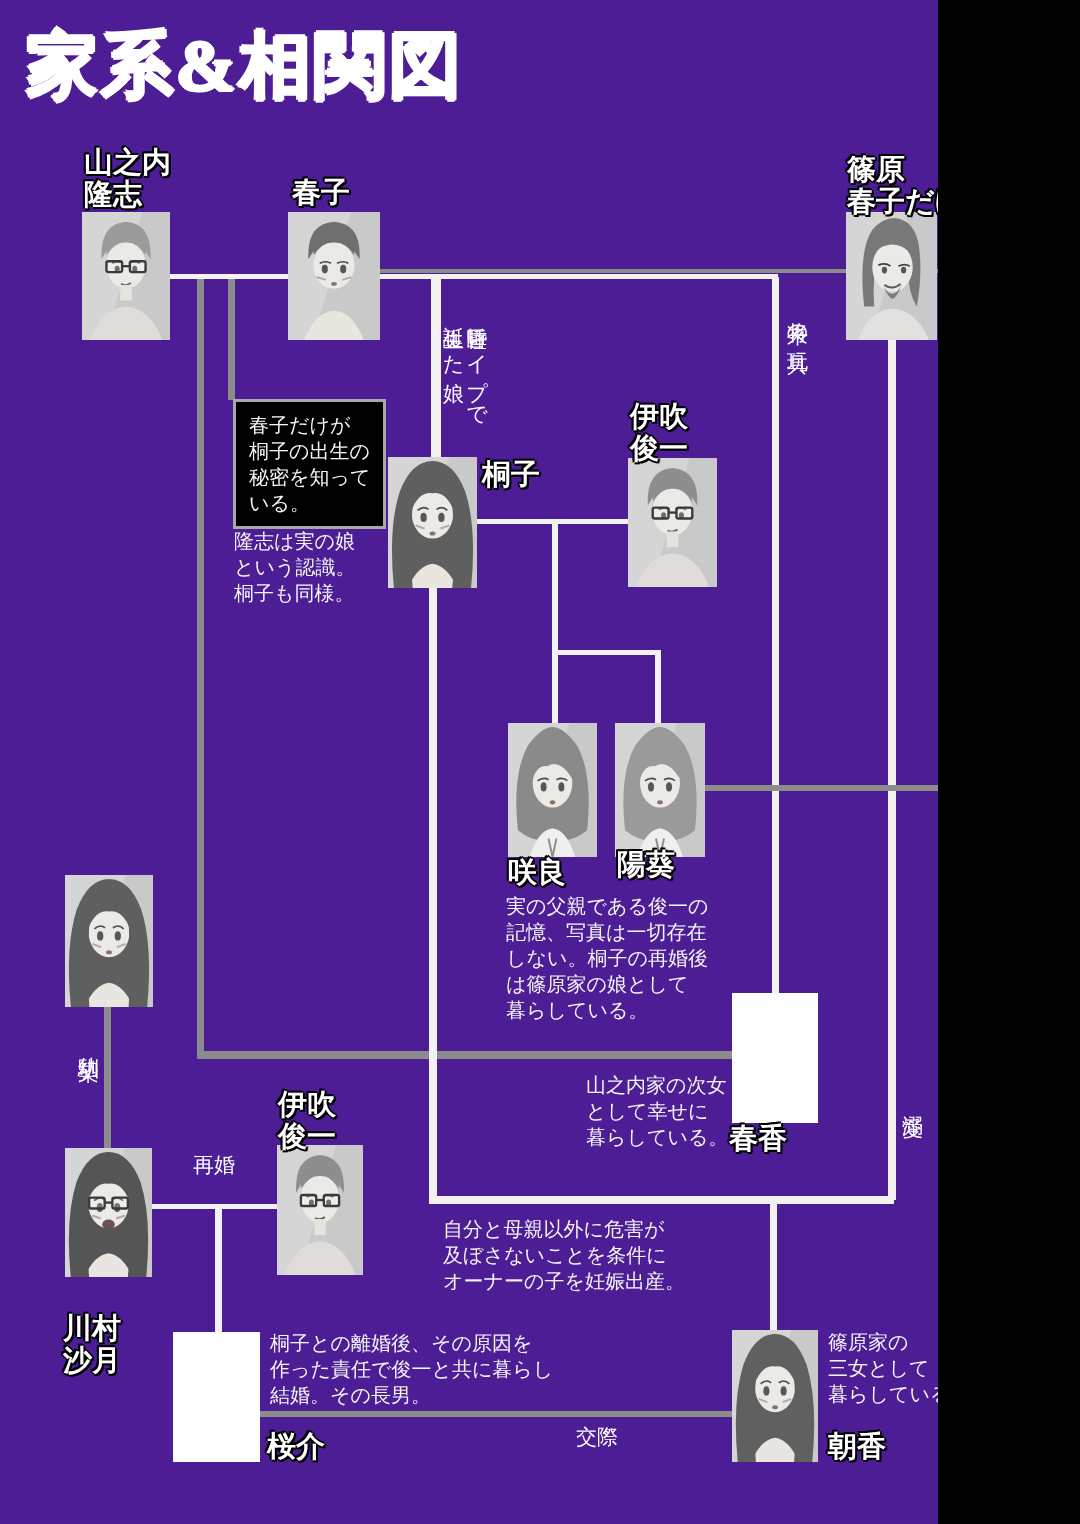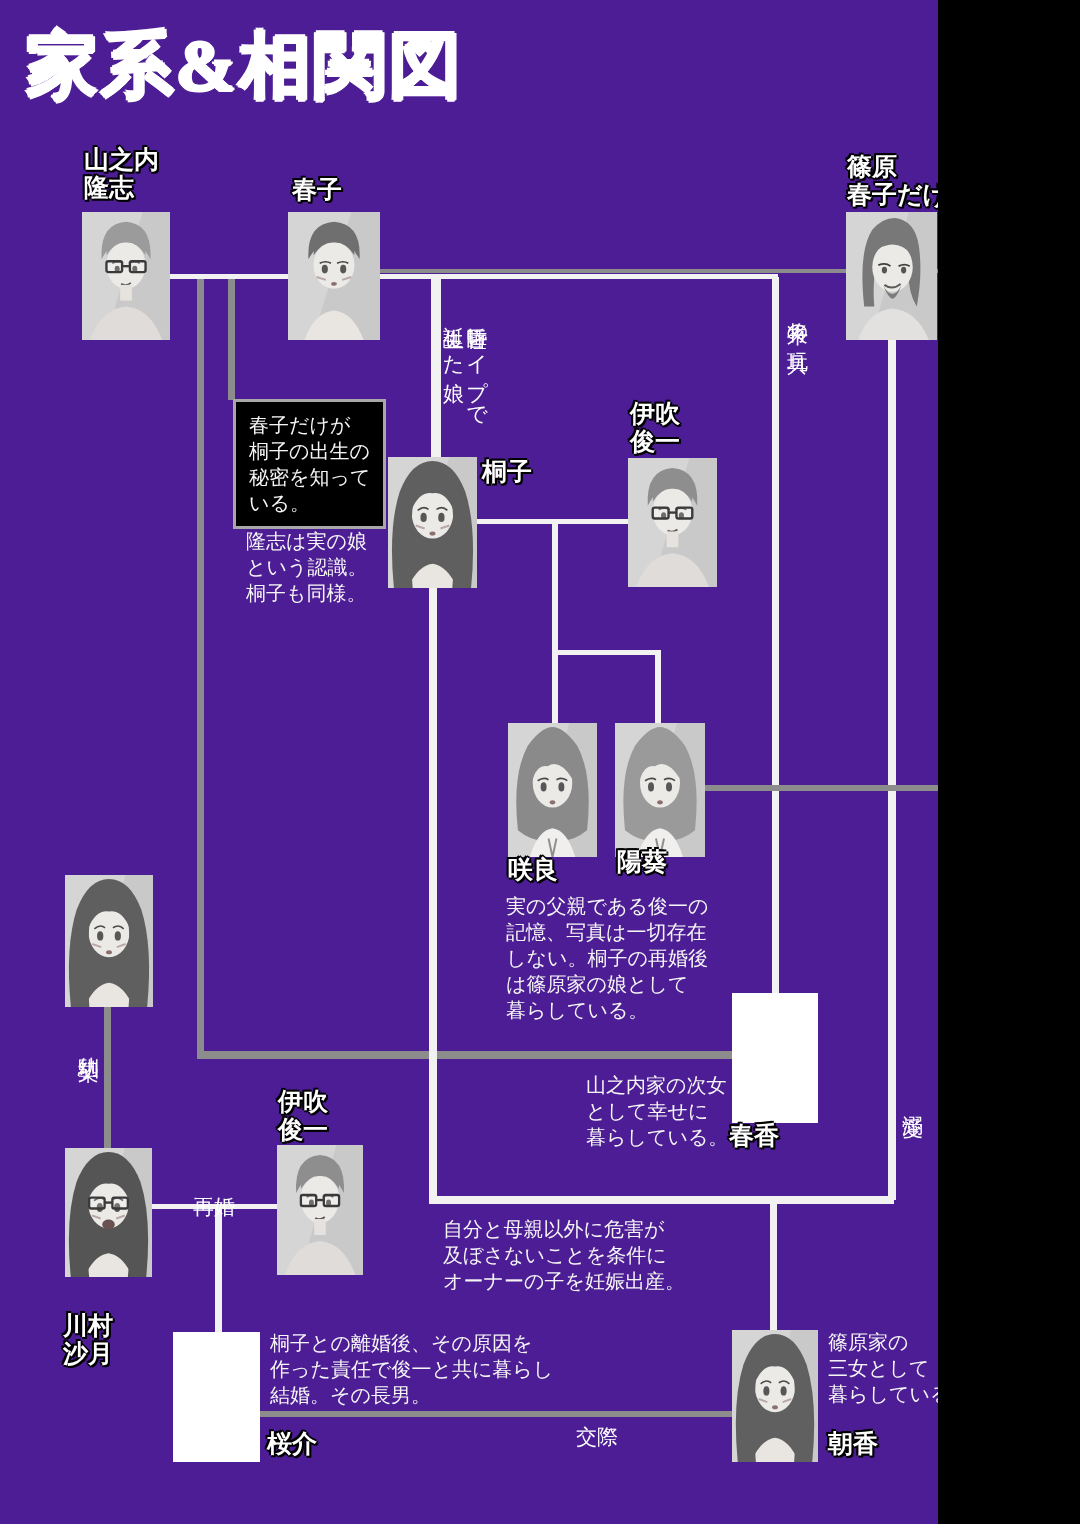--- a/index.html
+++ b/index.html
@@ -10,21 +10,21 @@
   #title{
     position:absolute;left:26px;top:18px;font-size:72px;font-weight:900;
     letter-spacing:3px;color:#fff;
     text-shadow:2px 0 0 #fff,-2px 0 0 #fff,0 2px 0 #fff,0 -2px 0 #fff,1px 1px 0 #fff;
   }
   .line{position:absolute;}
   .portrait{position:absolute;overflow:hidden;background:#c9c9c9;}
   .portrait svg{display:block;}
   .white-box{position:absolute;background:#ffffff;}
   .name-label{
-    position:absolute;font-weight:bold;font-size:25px;line-height:1.12;
+    position:absolute;font-weight:bold;font-size:29px;line-height:1.12;
     white-space:pre;color:#fff;
     text-shadow:2px 0 0 #000,-2px 0 0 #000,0 2px 0 #000,0 -2px 0 #000,2px 2px 0 #000,-2px -2px 0 #000;
   }
   .note{
     position:absolute;font-size:20px;line-height:1.3;white-space:pre;color:#f5f5f5;
   }
   .note.bordered{border:3px solid #a8a8a8;background:#000;padding:10px 13px;}
   .edge-label{position:absolute;font-size:21px;color:#fff;white-space:pre;line-height:1.3;}
   .edge-label.vertical{writing-mode:vertical-rl;text-orientation:upright;line-height:1.12;letter-spacing:2px;}
 </style>
@@ -279,21 +279,21 @@
       <div class="white-box" style="left: 732px; top: 993px; width: 86px; height: 130px; background: rgb(255, 255, 255);"></div>
       <div class="name-label" style="left: 729px; top: 1122px;">春香</div>
       <div class="white-box" style="left: 173px; top: 1332px; width: 87px; height: 130px; background: rgb(255, 255, 255);"></div>
       <div class="name-label" style="left: 267px; top: 1430px;">桜介</div>
     </div>
   <div id="notes-layer">
       <div class="note bordered" style="left: 233px; top: 399px;">春子だけが
 桐子の出生の
 秘密を知って
 いる。</div>
-      <div class="note" style="left: 246px; top: 528px;">隆志は実の娘
+      <div class="note" style="left: 234px; top: 528px;">隆志は実の娘
 という認識。
 桐子も同様。</div>
       <div class="note" style="left: 506px; top: 893px;">実の父親である俊一の
 記憶、写真は一切存在
 しない。桐子の再婚後
 は篠原家の娘として
 暮らしている。</div>
       <div class="note" style="left: 570px; top: 1072px; margin-left: 16px;">山之内家の次女
 として幸せに
 暮らしている。</div>
@@ -307,16 +307,16 @@
 三女として
 暮らしている。</div>
     </div>
   <div id="labels-layer">
       <div class="edge-label vertical" style="left: 441px; top: 310px;">昏睡レイプで
 誕生した娘</div>
       <div class="edge-label vertical" style="left: 785px; top: 306px;">将来の玩具</div>
       <div class="edge-label vertical" style="left: 937px; top: 460px;">娘&amp;将来の玩具</div>
       <div class="edge-label vertical" style="left: 900px; top: 1099px;">溺愛</div>
       <div class="edge-label vertical" style="left: 76px; top: 1040px;">幼馴染</div>
-      <div class="edge-label" style="left: 193px; top: 1194px;">再婚</div>
+      <div class="edge-label" style="left: 193px; top: 1152px;">再婚</div>
       <div class="edge-label" style="left: 576px; top: 1424px;">交際</div>
     </div>
 </div>
 
 </body></html>

